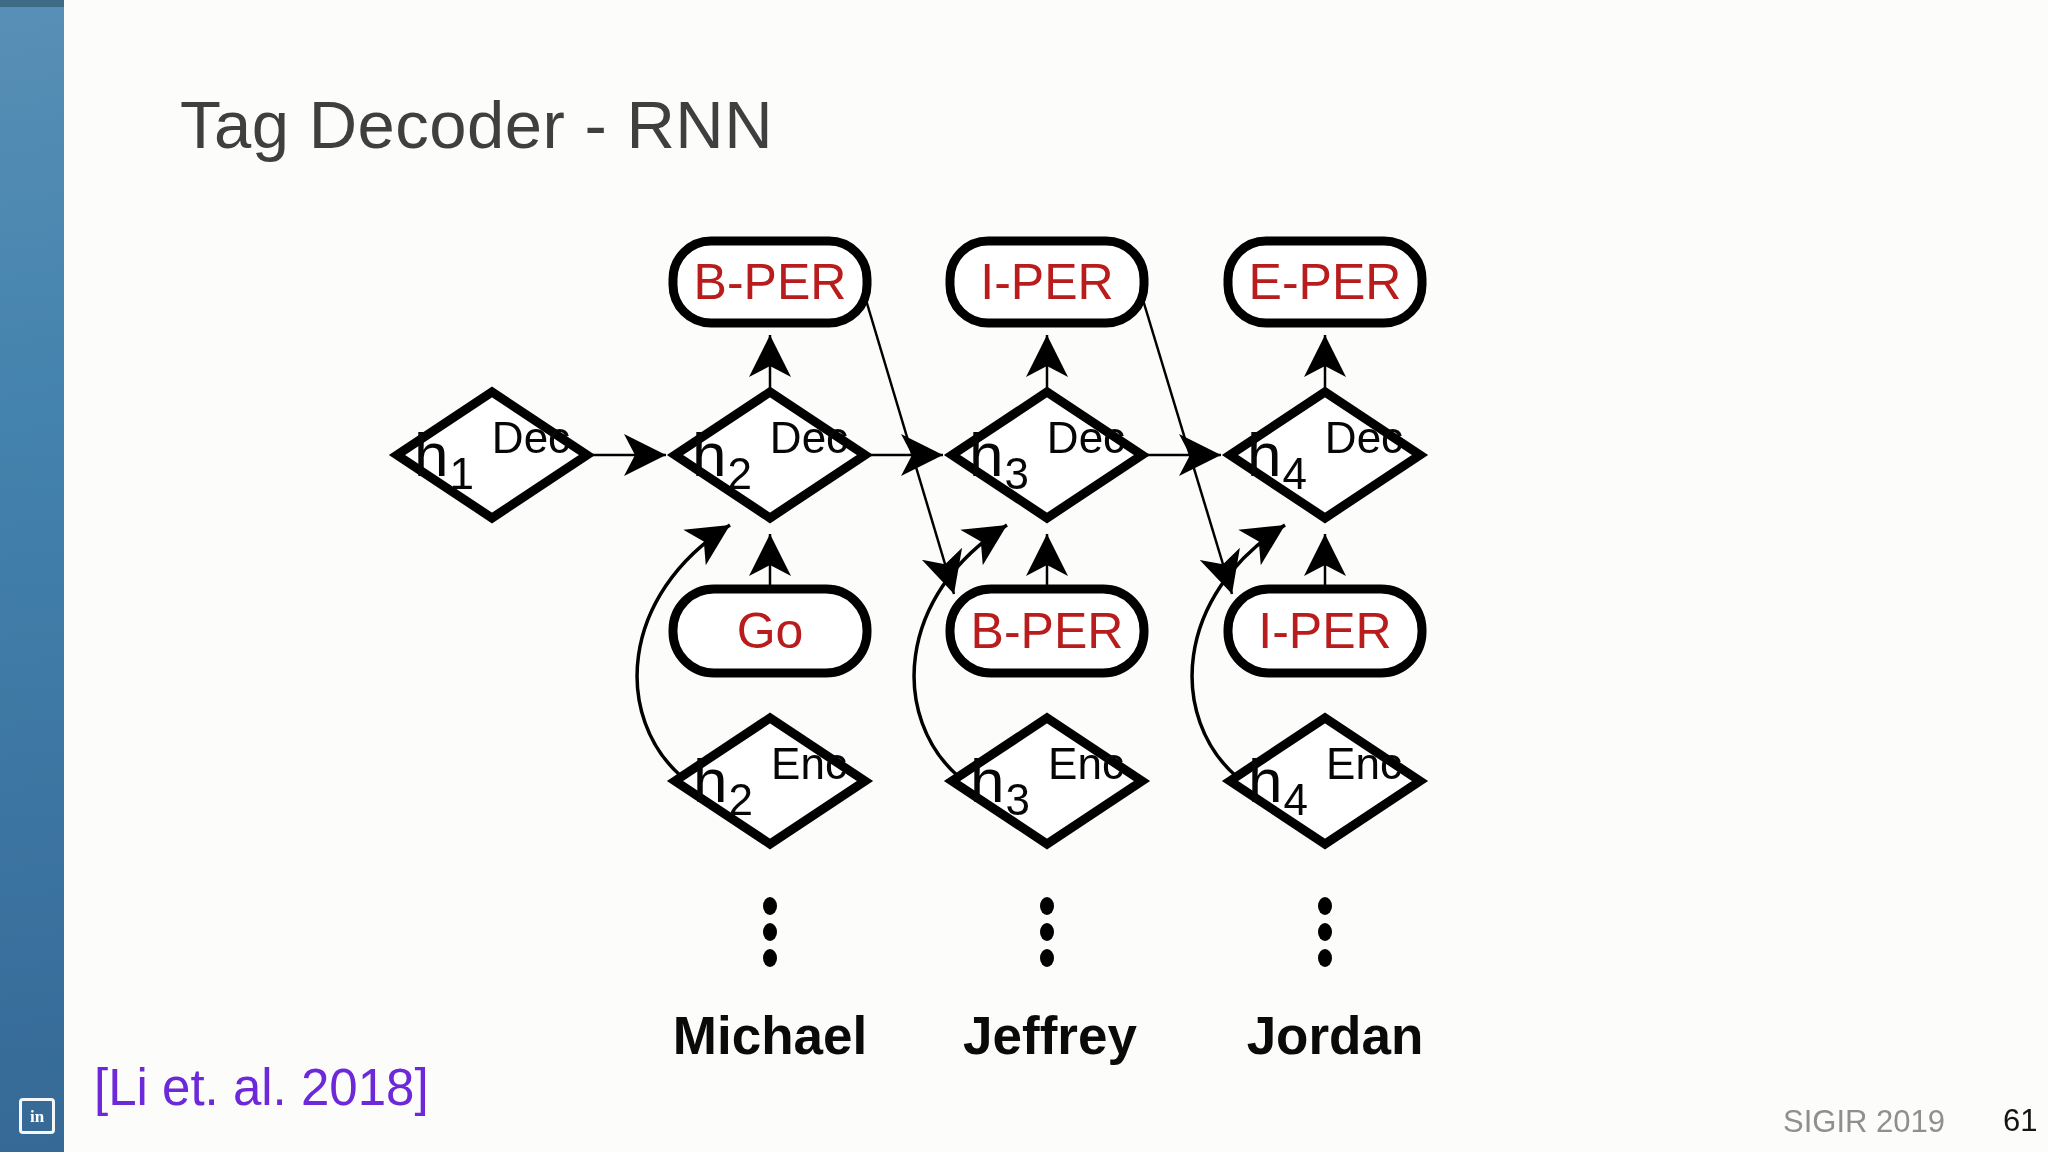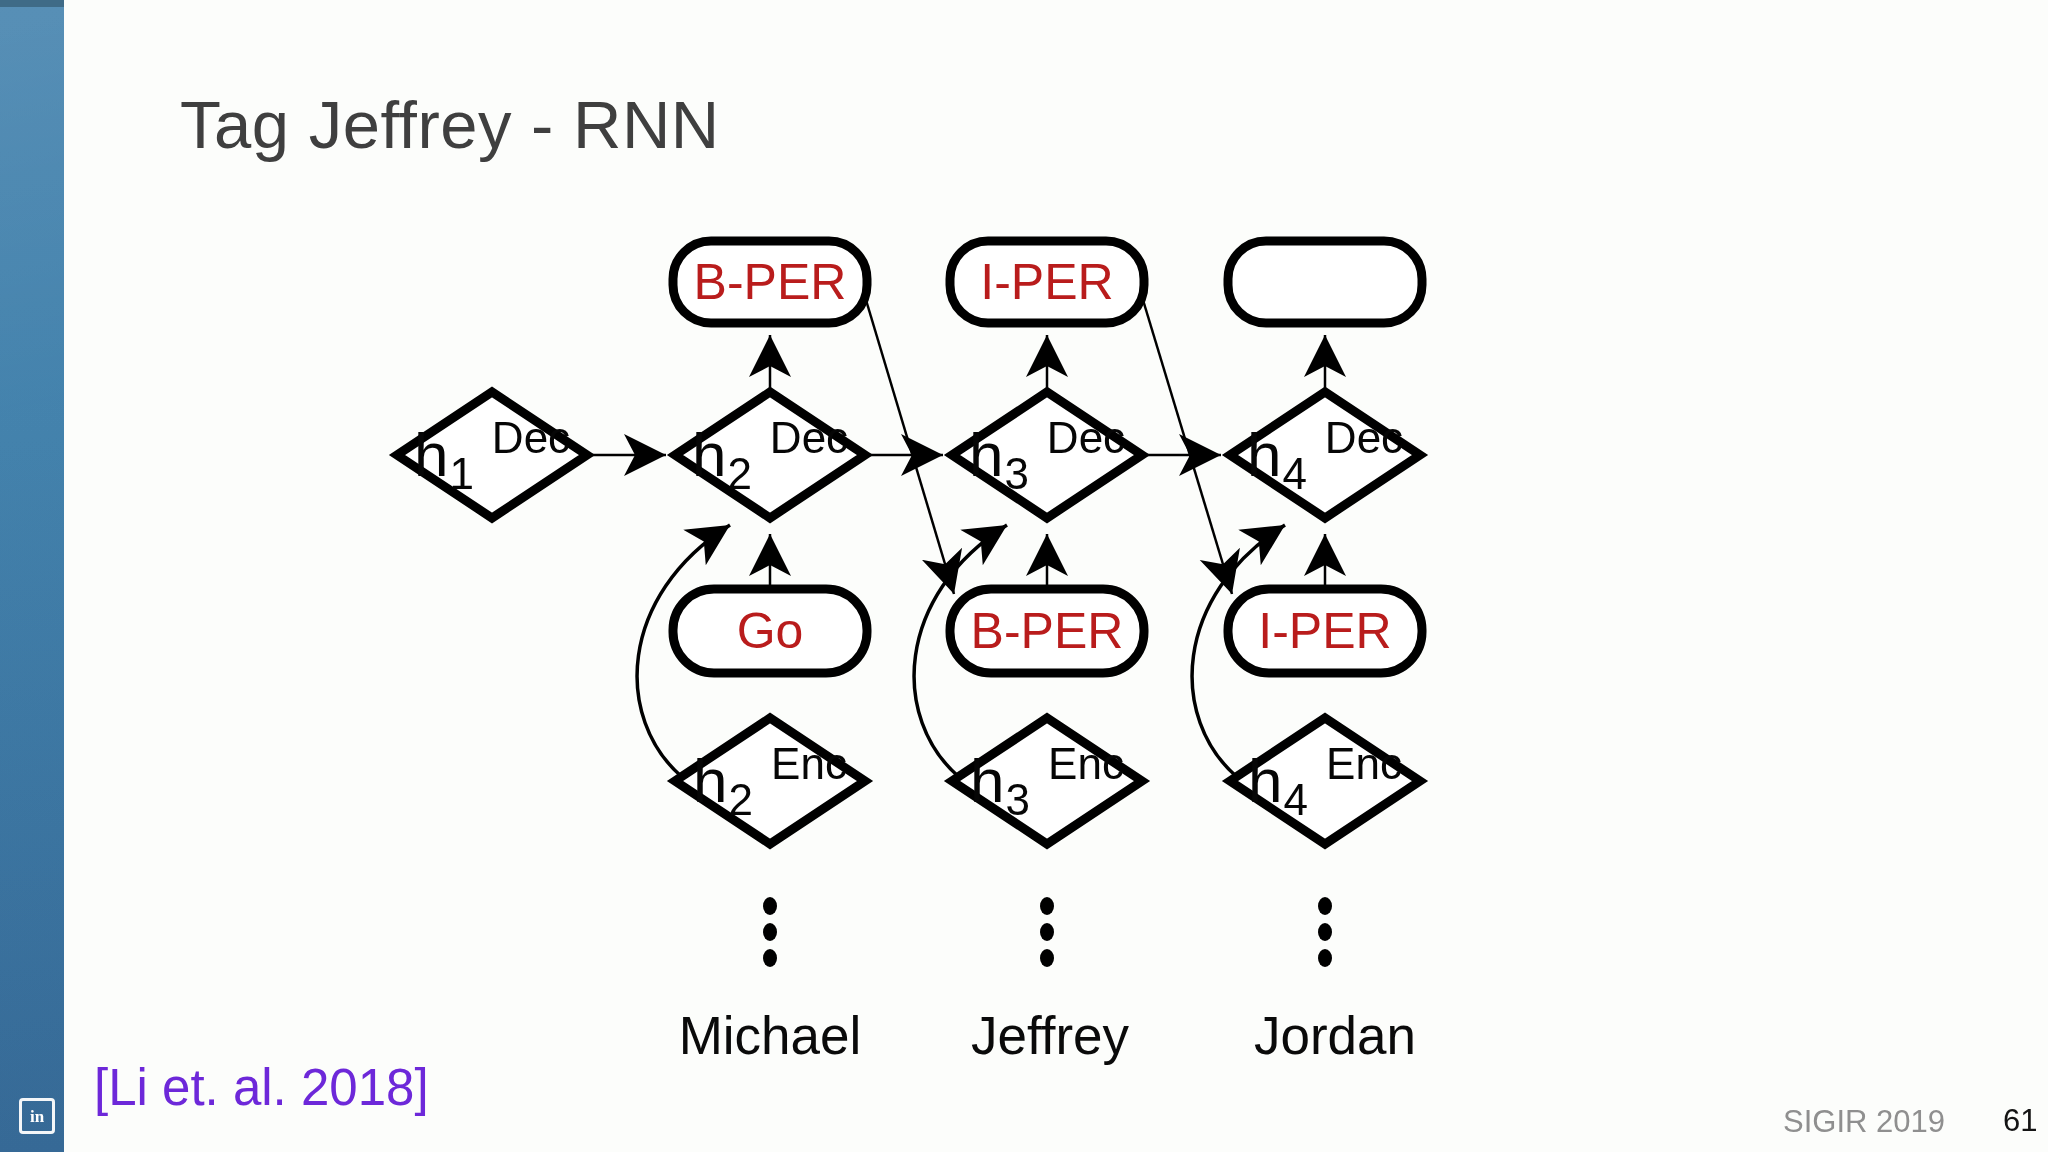--- a/index.html
+++ b/index.html
@@ -58,33 +58,33 @@
   .node-label{
     position:absolute;width:210px;height:106px;
     display:flex;align-items:center;justify-content:center;
     white-space:nowrap;color:#060606;
   }
   .node-label .nb{font-size:62px;line-height:1;}
   .node-label .ns{font-size:44px;line-height:1;transform:translateY(19px);margin-left:1px;}
   .node-label .nx{font-size:44px;line-height:1;transform:translateY(-17px);margin-left:18px;}
   .word-label{
     position:absolute;width:280px;top:1005px;
-    text-align:center;font-size:53px;font-weight:400;color:#0a0a0a;
+    text-align:center;font-size:53px;font-weight:700;color:#0a0a0a;
     white-space:nowrap;
   }
 </style>
 </head>
 <body>
 
 <div class="slide">
 
   <div class="sidebar"></div>
   <div class="sidebar-top-strip"></div>
 
-  <div class="page-title">Tag Jeffrey - RNN</div>
+  <div class="page-title">Tag Decoder - RNN</div>
 
   <svg class="diagram" width="2048" height="1152" viewBox="0 0 2048 1152">
     <defs>
       <marker id="ah" markerUnits="userSpaceOnUse" markerWidth="44" markerHeight="48" refX="42" refY="24" orient="auto">
         <path d="M0,3 L42,24 L0,45 L11,24 Z" fill="#000"></path>
       </marker>
     </defs>
 
     <line x1="589" y1="455" x2="666" y2="455" stroke="#000" stroke-width="2.5" marker-end="url(#ah)"></line>
     <line x1="867" y1="455" x2="943" y2="455" stroke="#000" stroke-width="2.5" marker-end="url(#ah)"></line>
@@ -134,20 +134,21 @@
     </g>
     <g fill="#000">
       <ellipse cx="1325" cy="906" rx="7" ry="9"></ellipse>
         <ellipse cx="1325" cy="932" rx="7" ry="9"></ellipse>
         <ellipse cx="1325" cy="958" rx="7" ry="9"></ellipse>
     </g>
   </svg>
 
   <div class="tag-label tag-top" style="left:673px">B-PER</div>
   <div class="tag-label tag-top" style="left:950px">I-PER</div>
+  <div class="tag-label tag-top" style="left:1228px">E-PER</div>
 
   <div class="node-label" style="left:387px;top:402px">
     <span class="nb">h</span>
       <span class="ns">1</span>
       <span class="nx">Dec</span>
   </div>
   <div class="node-label" style="left:665px;top:402px">
     <span class="nb">h</span>
       <span class="ns">2</span>
       <span class="nx">Dec</span>

